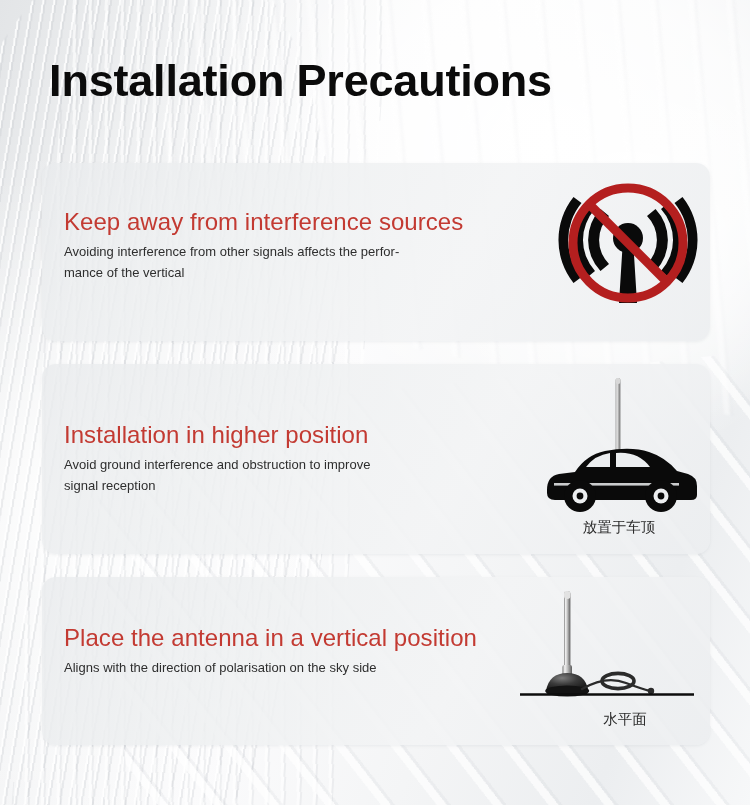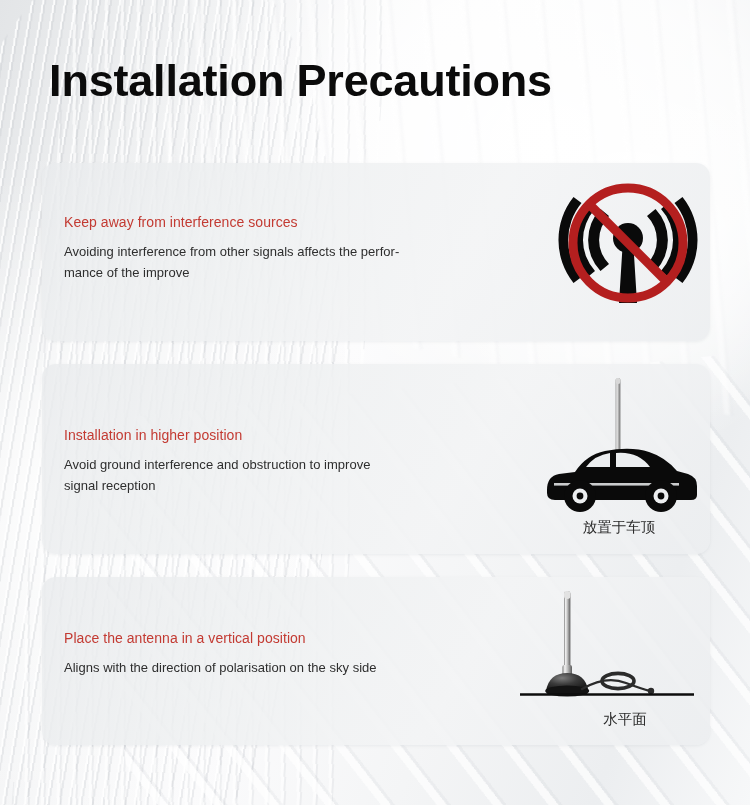--- a/index.html
+++ b/index.html
@@ -155,21 +155,21 @@
   .card-text {
     position: absolute;
     left: 22px;
     width: 520px;
   }
   #card-1 .card-text { top: 45px; }
   #card-2 .card-text { top: 57px; }
   #card-3 .card-text { top: 47px; }
 
   .card-heading {
-    font-size: 14px;
+    font-size: 24px;
     line-height: 28px;
     color: #c33a32;
     font-weight: 400;
     letter-spacing: 0.05px;
     margin-bottom: 5px;
     white-space: nowrap;
   }
   .card-body {
     font-size: 13px;
     line-height: 21px;
@@ -234,21 +234,21 @@
   <div class="wave wave-diag"></div>
   <div class="glow-right"></div>
 
   <div id="title">Installation Precautions</div>
 
   <div class="card" id="card-1">
     <div class="card-text">
       <div class="card-heading">Keep away from interference sources</div>
       <div class="card-body">
         <span>Avoiding interference from other signals affects the perfor-</span>
-        <span class="l2">mance of the improve</span>
+        <span class="l2">mance of the vertical</span>
       </div>
     </div>
 
     <div class="art" id="art-no-signal">
       <svg viewBox="0 0 148 148" width="148" height="148" aria-hidden="true">
 
         <g fill="#0a0a0a">
 
           <path d="M68.5 66 h11 l3.5 56 h-18 z"></path>
 

